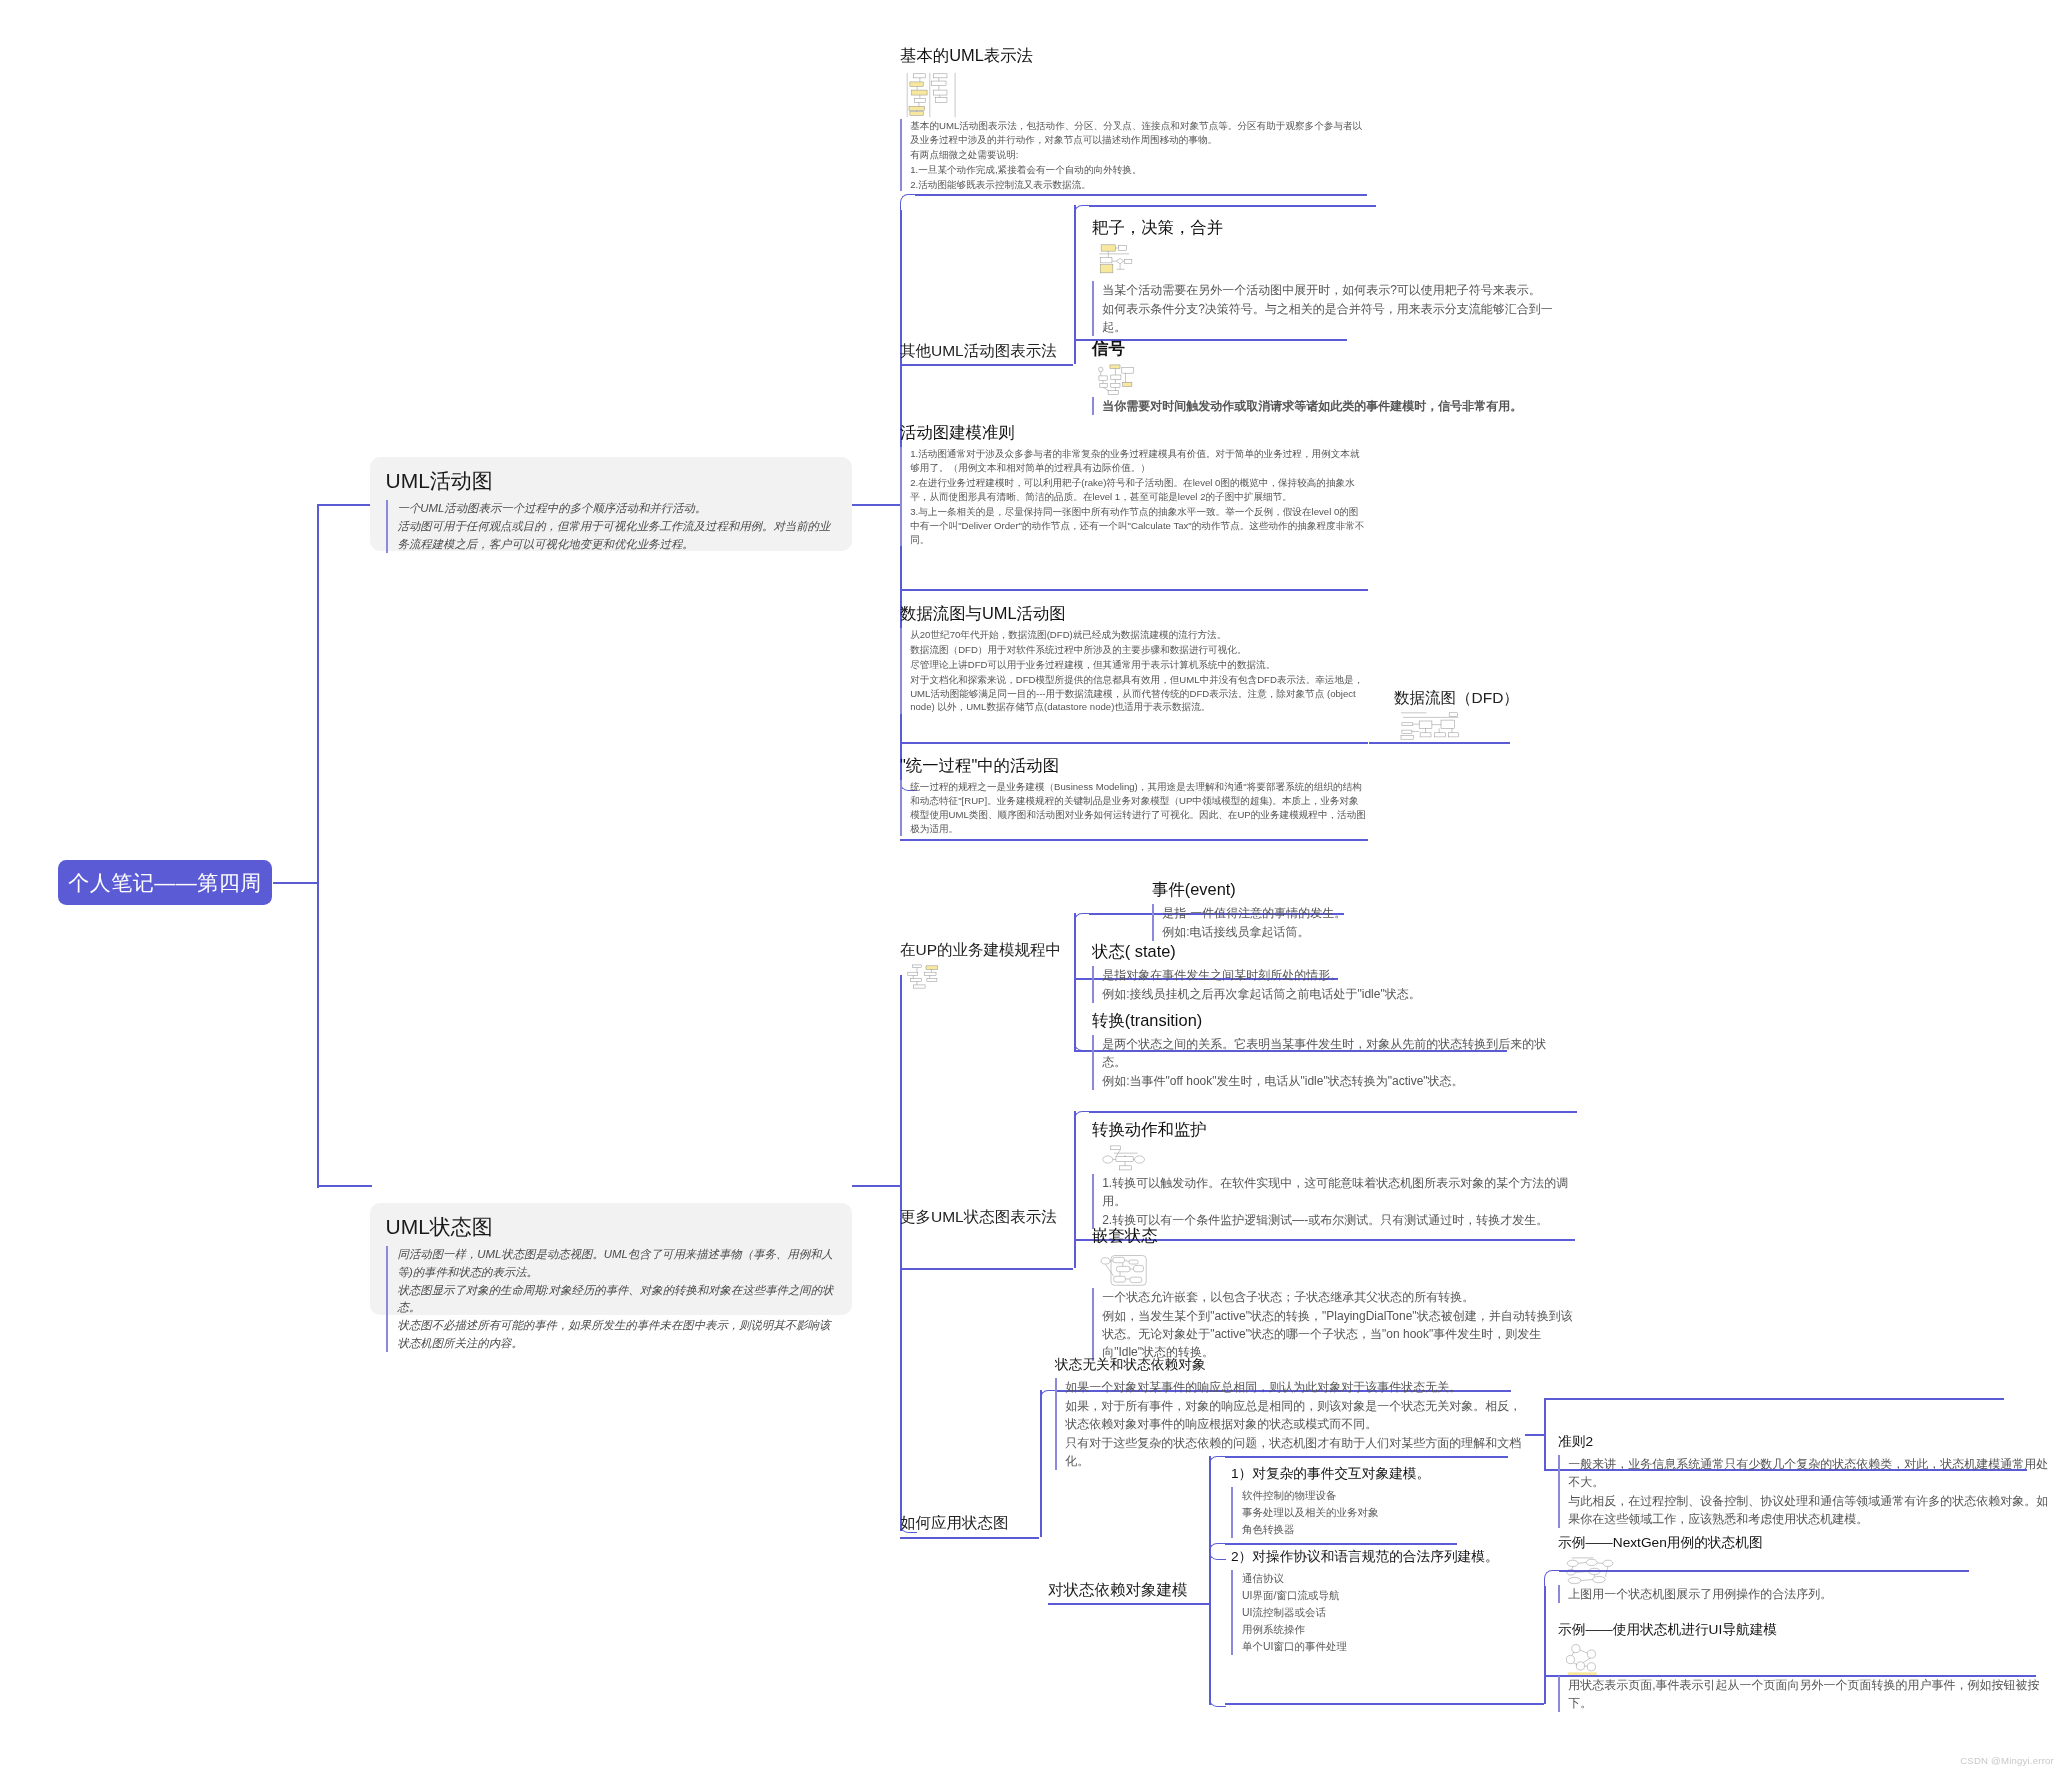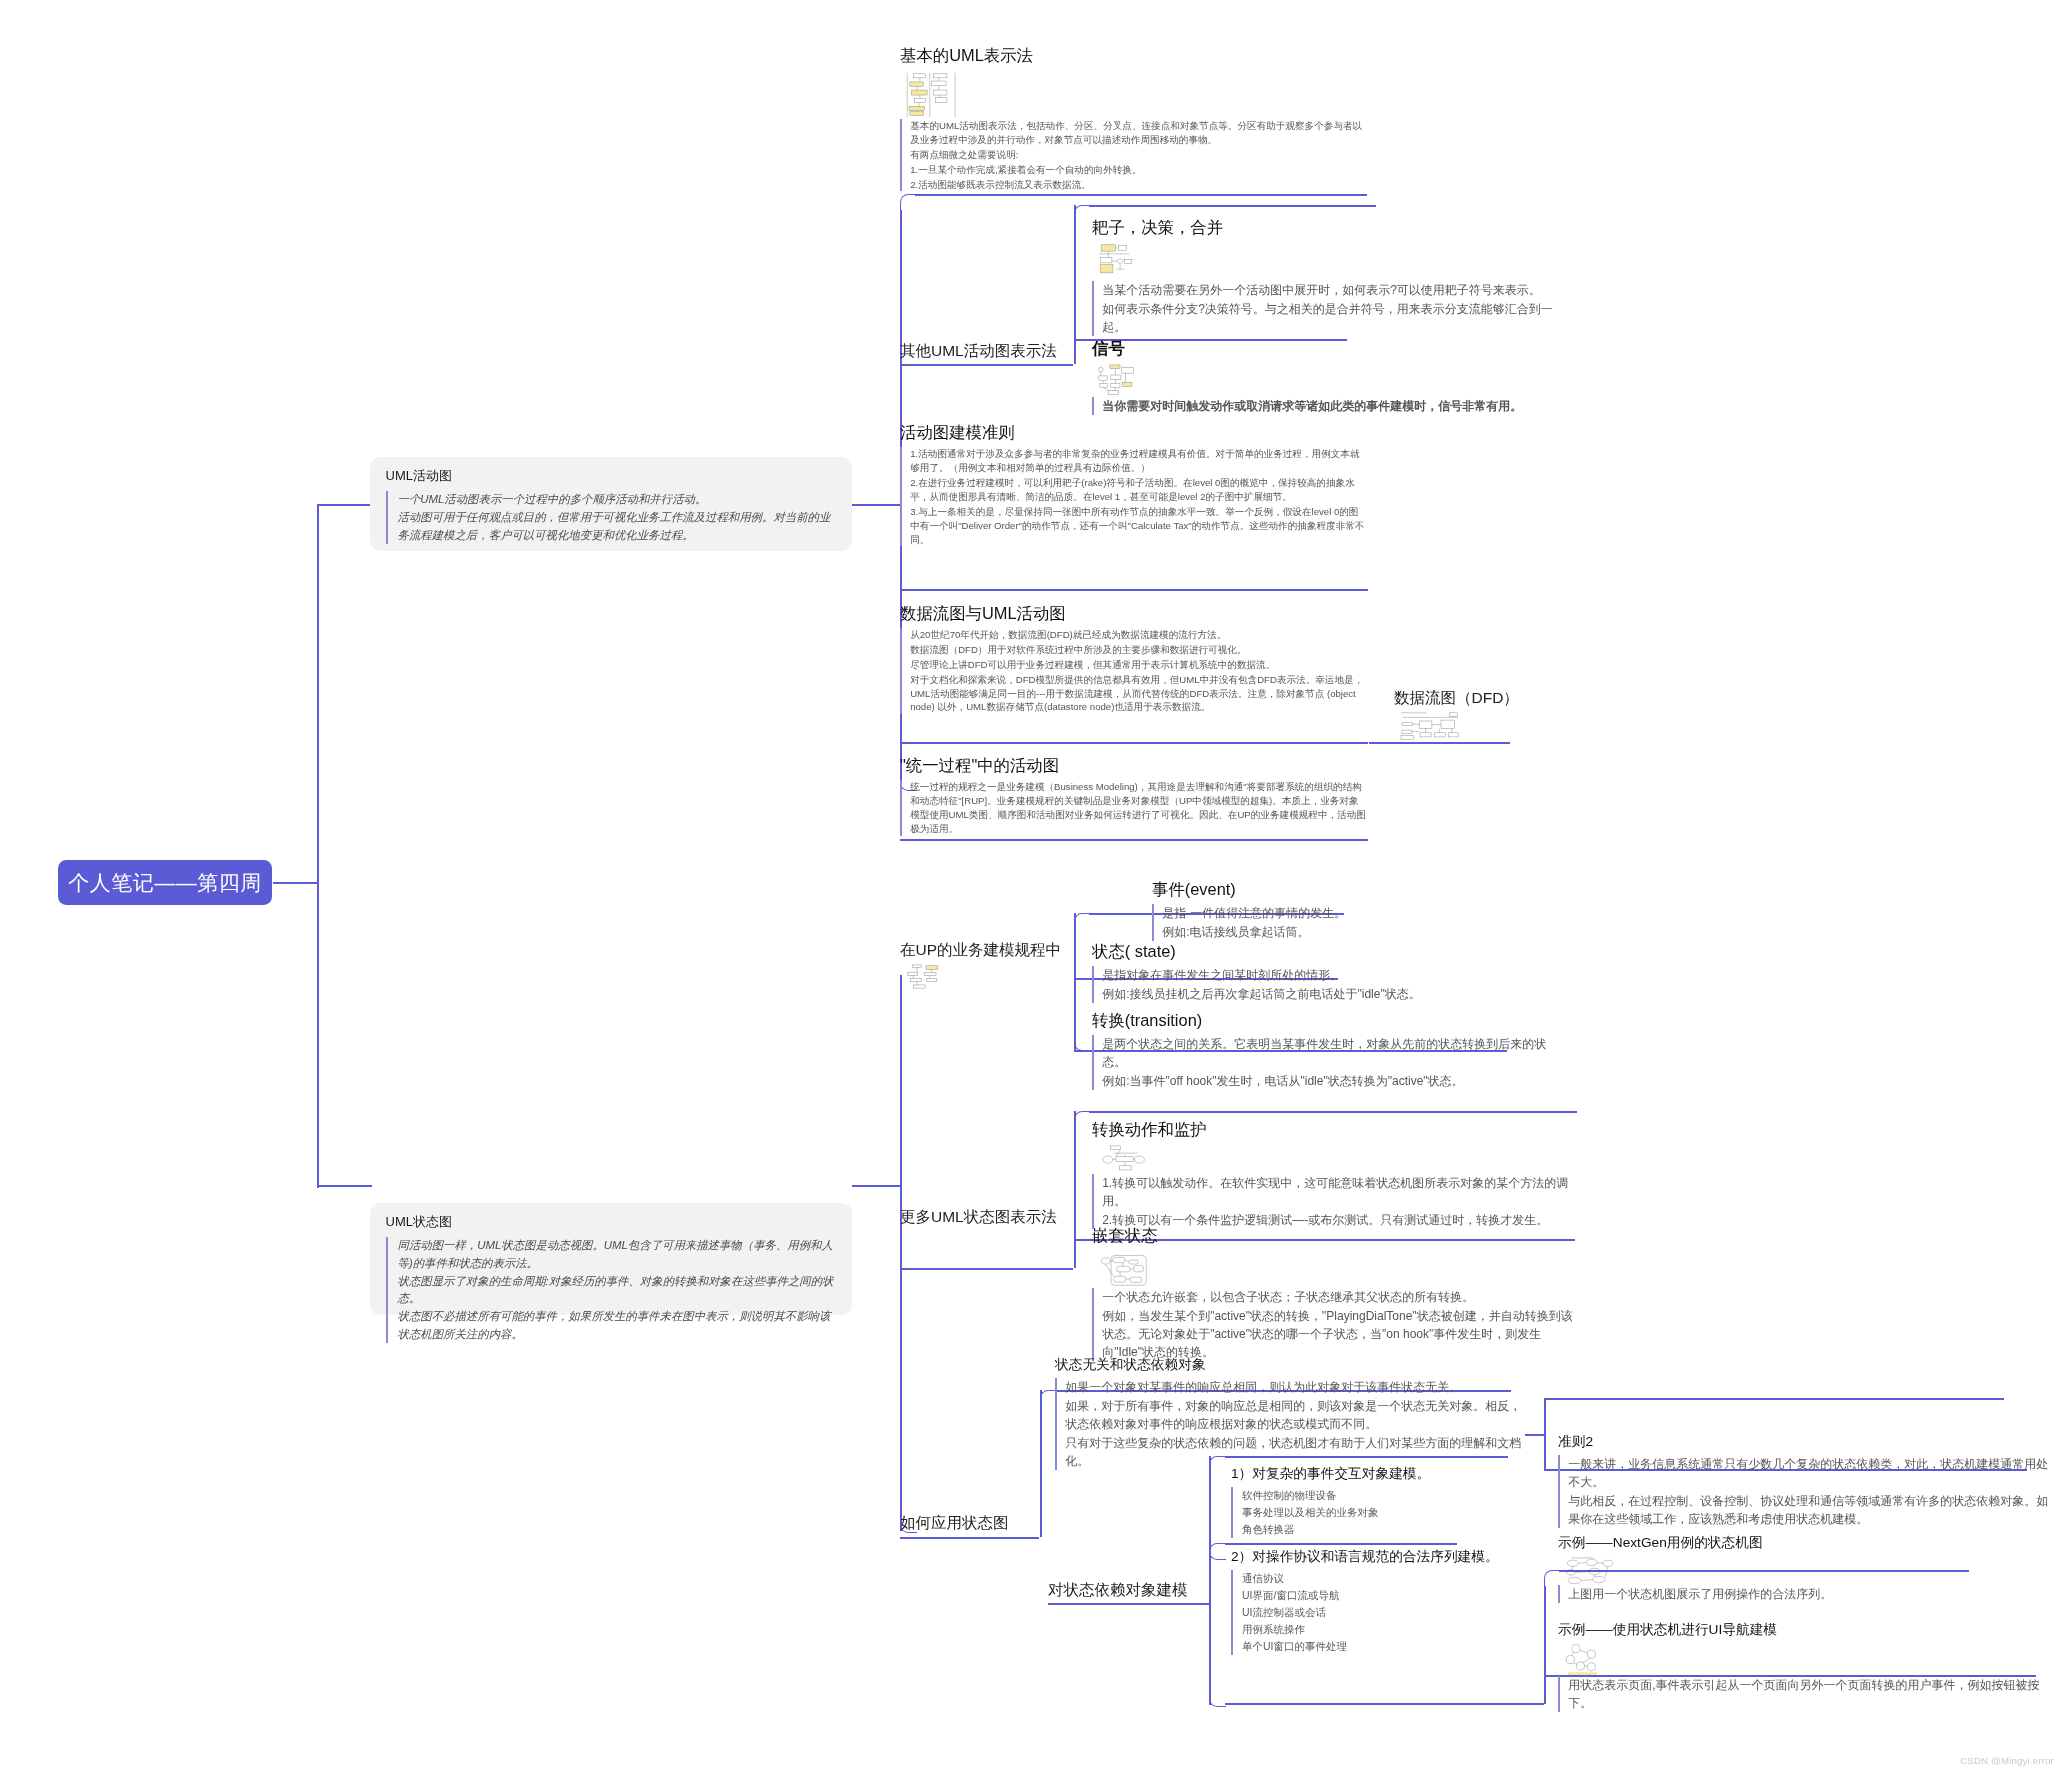--- a/index.html
+++ b/index.html
@@ -23,21 +23,21 @@
     position:absolute;background:#5b5bd6;color:#fff;border-radius:8.2px;
     display:flex;align-items:center;justify-content:center;
     font-size:21px;letter-spacing:0.5px;white-space:nowrap;
   }
 
   
   .l1card{
     position:absolute;background:#f2f2f2;border-radius:10px;padding:12px 15.5px 13.7px 15.5px;
     box-sizing:border-box;
   }
-  .l1title{font-size:13px;color:#1b1b1b;margin:0 0 7.3px 0;line-height:1.15;}
+  .l1title{font-size:21px;color:#1b1b1b;margin:0 0 7.3px 0;line-height:1.15;}
   .l1body{
     border-left:2.3px solid #8a8ad8;padding-left:10px;
     font-size:11.4px;line-height:1.55;color:#4a4a4a;font-style:italic;
   }
 
   
   .topic{position:absolute;font-size:15.5px;color:#222;white-space:nowrap;line-height:1.2;text-align:right;}
 
   
   .leaf{position:absolute;box-sizing:border-box;}

